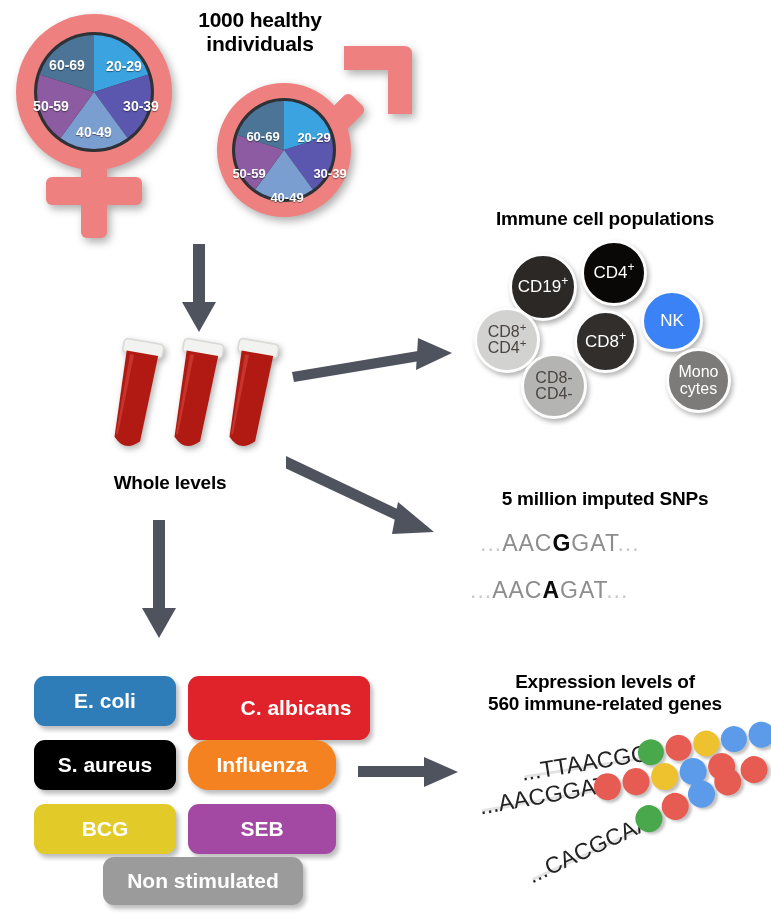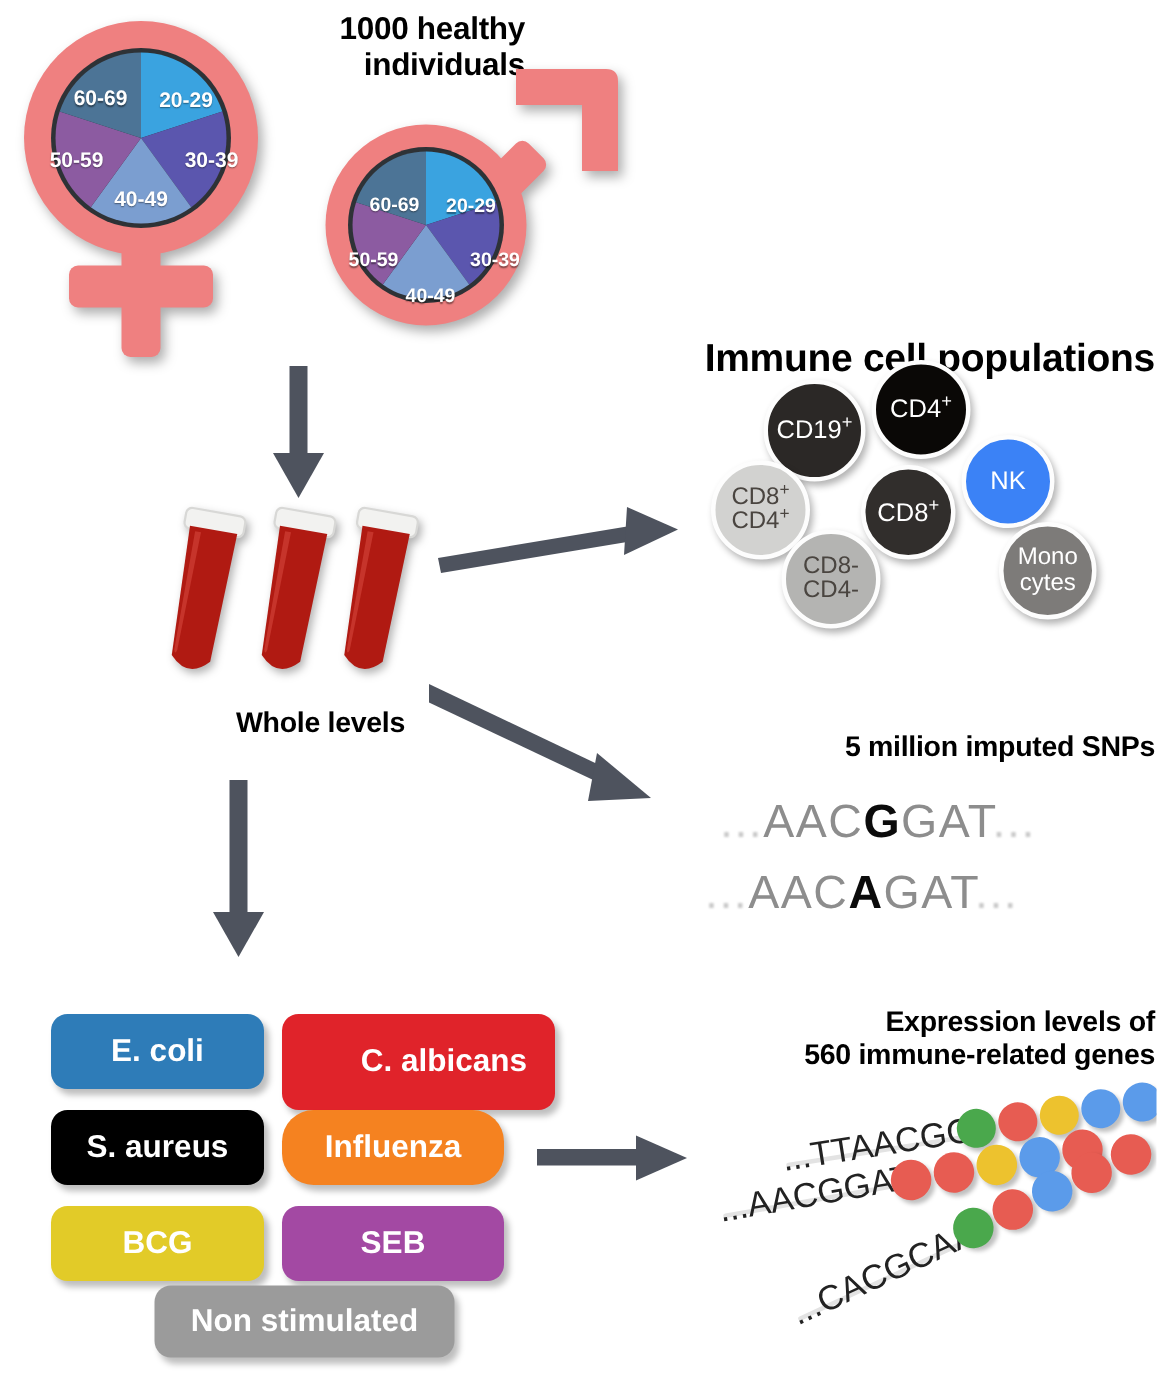--- a/index.html
+++ b/index.html
@@ -2,24 +2,24 @@
 <html><head>
 <meta charset="utf-8">
 <style>
   html,body{margin:0;padding:0;background:#ffffff;}
   body{width:771px;height:922px;position:relative;overflow:hidden;
        font-family:"Liberation Sans","DejaVu Sans",sans-serif;}
   .stage{position:absolute;left:0;top:0;width:771px;height:922px;}
   .abs{position:absolute;}
 
   
-  .heading{font-weight:bold;color:#000;text-align:right;line-height:1.15;
+  .heading{font-weight:bold;color:#000;text-align:center;line-height:1.15;
            letter-spacing:-0.2px;white-space:pre-line;}
   #title-individuals{left:170px;top:8px;width:180px;font-size:21px;}
-  #title-immune{left:440px;top:224px;width:330px;font-size:26px;}
+  #title-immune{left:440px;top:208px;width:330px;font-size:19px;}
   #title-snp{left:440px;top:488px;width:330px;font-size:19px;}
   #title-expression{left:440px;top:671px;width:330px;font-size:19px;}
   #label-wholeblood{left:70px;top:472px;width:200px;font-size:19px;}
 
   
   .gender{filter:drop-shadow(3px 4px 4px rgba(0,0,0,.32));}
 
   
   .pie-label{position:absolute;color:#fff;font-weight:bold;
              text-shadow:0 1px 1px rgba(0,0,0,.45);
@@ -30,21 +30,21 @@
 
   
   .cell{position:absolute;border-radius:50%;display:flex;align-items:center;
         justify-content:center;text-align:center;font-weight:normal;
         border:3px solid #fdfdfd;box-sizing:border-box;
         box-shadow:2px 3px 5px rgba(0,0,0,.30);line-height:1.02;}
   .cell span{display:block;}
   .cell sup{font-size:.72em;vertical-align:super;line-height:0;}
 
   
-  .snp-row{position:absolute;font-size:31px;letter-spacing:1px;
+  .snp-row{position:absolute;font-size:23px;letter-spacing:1px;
            font-family:"Liberation Sans","DejaVu Sans",sans-serif;
            white-space:nowrap;color:#b9b9b9;}
   .snp-row .dim{color:#c9c9c9;}
   .snp-row .mid{color:#8d8d8d;}
   .snp-row .hi{color:#0b0b0b;font-weight:bold;}
   .snp-blur{filter:blur(.7px);}
 
   
   .stim{position:absolute;border-radius:11px;display:flex;align-items:center;
         justify-content:center;color:#fff;font-weight:bold;font-size:21px;

